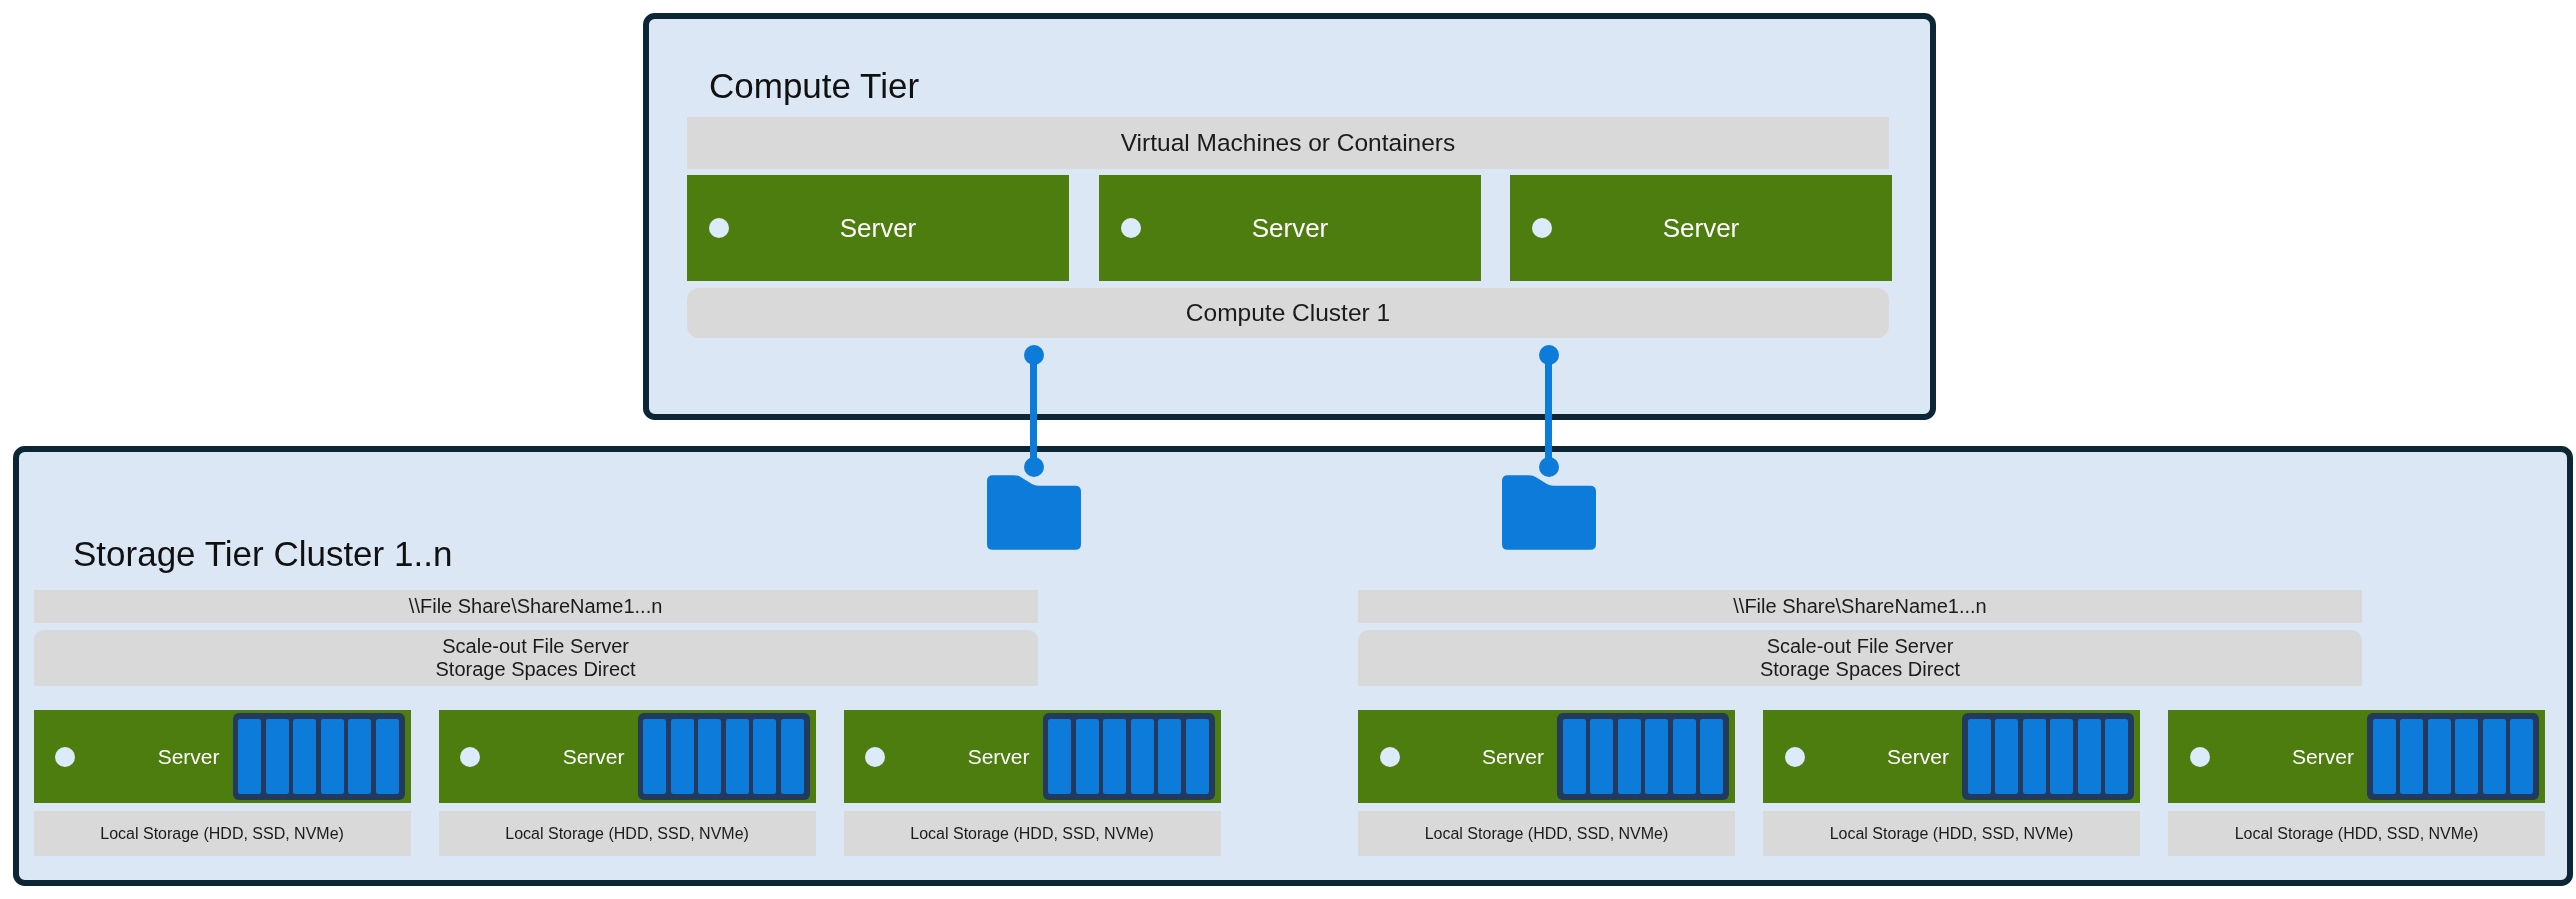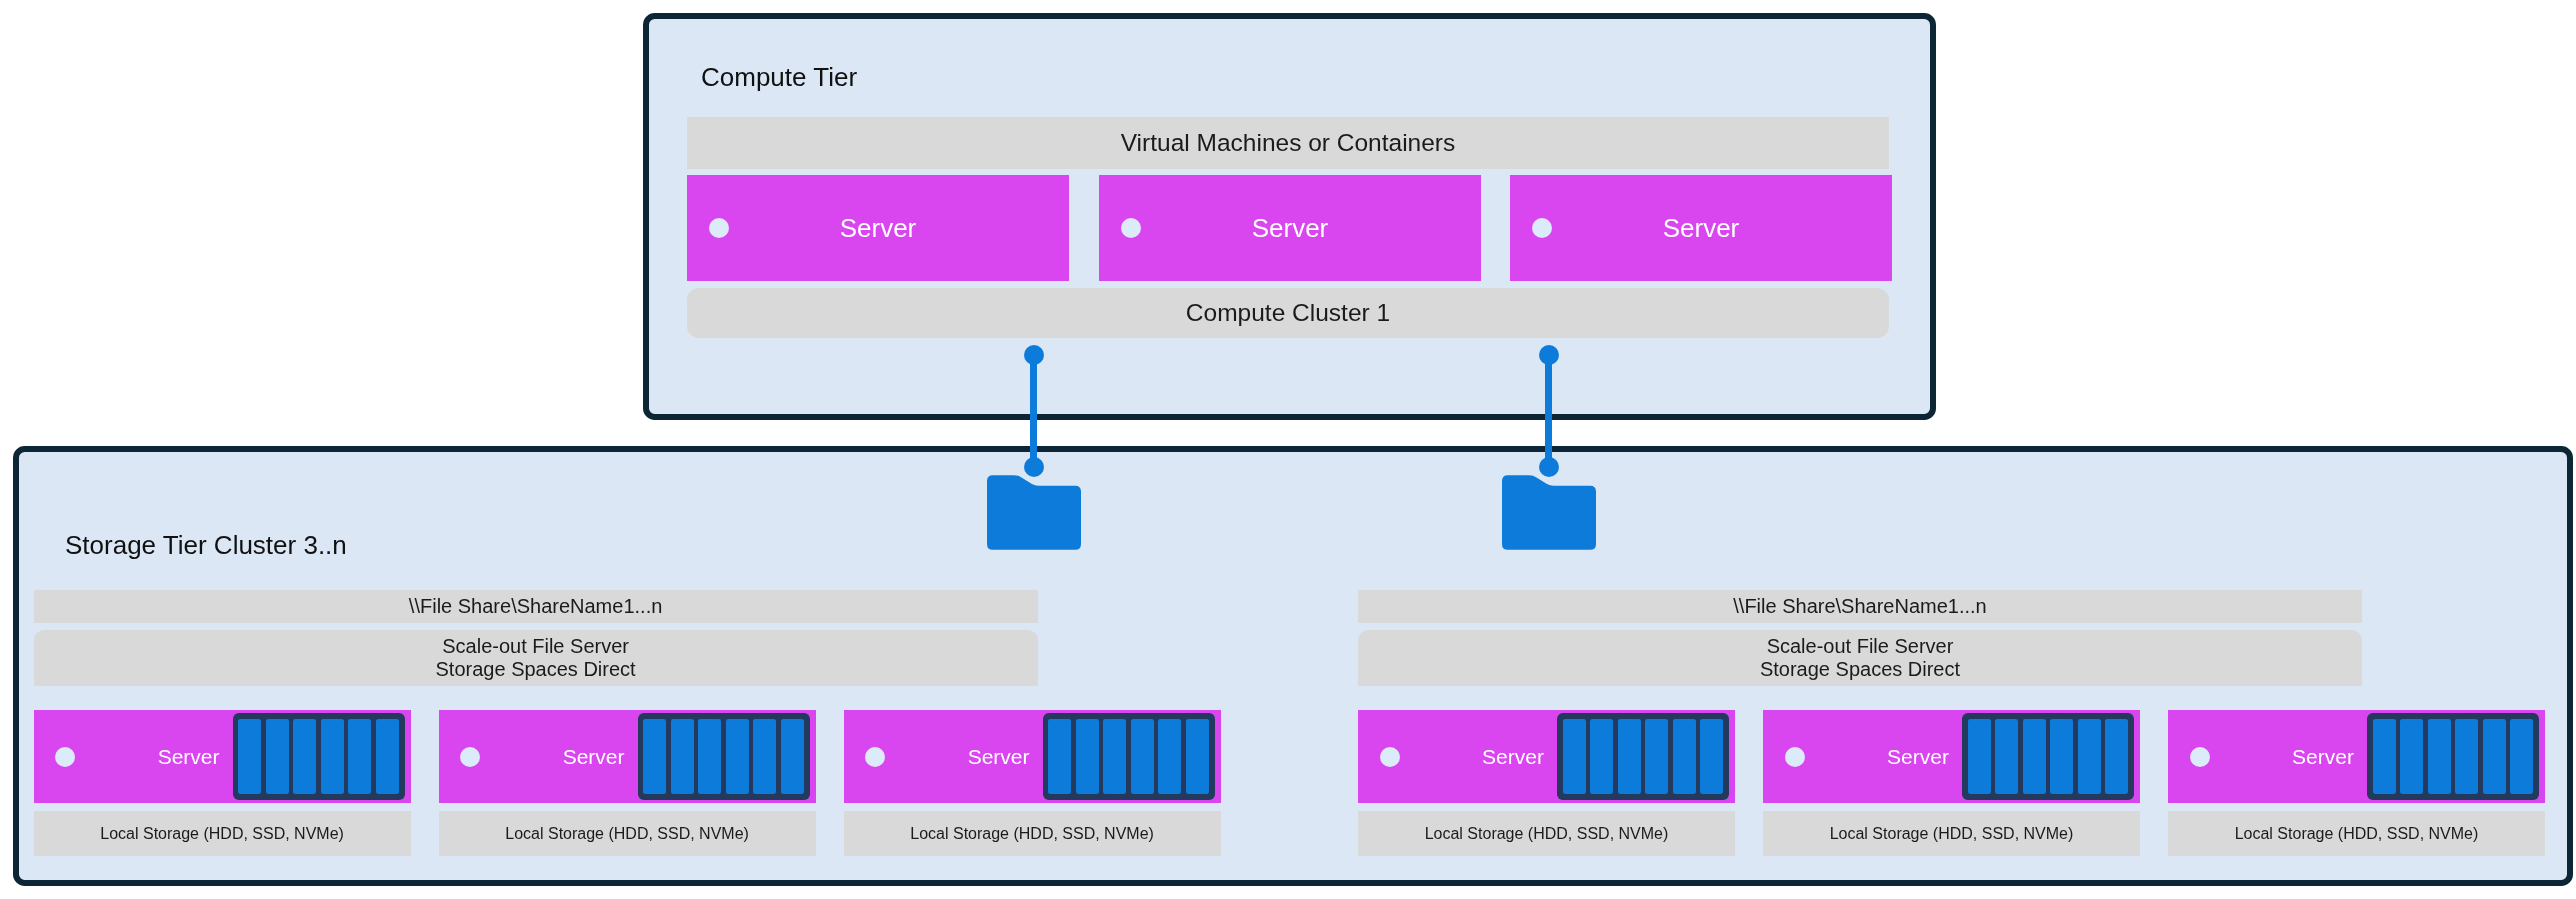--- a/index.html
+++ b/index.html
@@ -17,43 +17,43 @@
     background: #dbe7f5;
     border: 6.4px solid #0d2636;
     border-radius: 11.7px;
     box-sizing: border-box;
   }
   .box-compute { left: 643px; top: 13px; width: 1293px; height: 407px; }
   .box-storage { left: 13px; top: 446px; width: 2560px; height: 440px; }
 
   .tier-title {
     position: absolute;
-    margin: 8px;
-    font-size: 26px;
+    margin: 16px;
+    font-size: 35px;
     font-weight: 400;
     color: #111111;
     white-space: nowrap;
     line-height: 41px;
   }
   .box-compute .tier-title { left: 44px; top: 30px; }
   .box-storage .tier-title { left: 38px; top: 65px; }
 
   .graybar {
     position: absolute;
     background: #d9d9d9;
     display: flex;
     align-items: center;
     justify-content: center;
     text-align: center;
     color: #1b1b1b;
   }
   .vm-bar      { left: 38px; top: 98px; width: 1202px; height: 52px; font-size: 24.5px; }
   .cluster-bar { left: 38px; top: 269px; width: 1202px; height: 50px; font-size: 24.5px; border-radius: 12px; }
 
-  .server { position: absolute; background: #d946ef; }
+  .server { position: absolute; background: #4d7c0f; }
   .compute-server { top: 156px; width: 382px; height: 106px; }
   .compute-server.c0 { left: 38px; }
   .compute-server.c1 { left: 450px; }
   .compute-server.c2 { left: 861px; }
 
   .dot {
     position: absolute;
     left: 22px; top: 50%;
     width: 20px; height: 20px;
     margin-top: -10px;
@@ -165,21 +165,21 @@
   </div>
 
   <svg class="folder f0" viewBox="0 0 161 128" aria-hidden="true">
     <path fill="#0c7bd9" d="M10 0 H46 Q54 0 59 4 L77 15 Q82 18 88 18 H151 Q161 18 161 28 V118 Q161 128 151 128 H10 Q0 128 0 118 V10 Q0 0 10 0 Z"></path>
   </svg>
   <svg class="folder f1" viewBox="0 0 161 128" aria-hidden="true">
     <path fill="#0c7bd9" d="M10 0 H46 Q54 0 59 4 L77 15 Q82 18 88 18 H151 Q161 18 161 28 V118 Q161 128 151 128 H10 Q0 128 0 118 V10 Q0 0 10 0 Z"></path>
   </svg>
 
   <section class="box box-storage">
-    <h2 class="tier-title">Storage Tier Cluster 3..n</h2>
+    <h2 class="tier-title">Storage Tier Cluster 1..n</h2>
 
     <div class="cluster k0">
       <div class="graybar sbar bar-share">
         <span>\\File Share\ShareName1...n</span>
       </div>
       <div class="graybar sbar bar-sofs">
         <span>Scale-out File Server</span>
       </div>
       <div class="graybar sbar bar-s2d">
         <span>Storage Spaces Direct</span>

